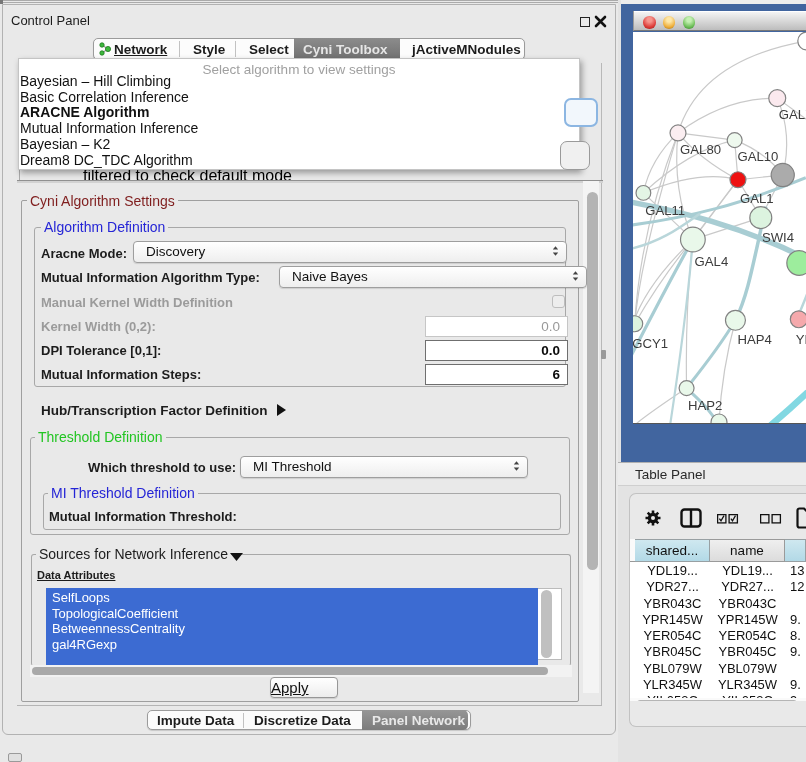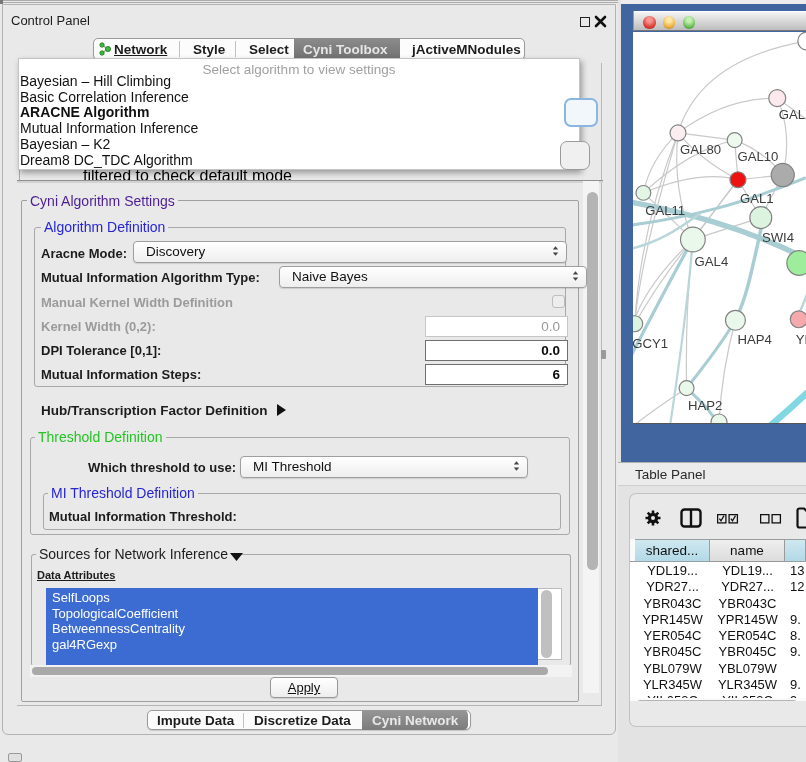--- a/index.html
+++ b/index.html
@@ -54,21 +54,21 @@
   <div class="abs" style="left:52px;top:162px;font-size:16px;color:#000000;margin-left:28px;">filtered to check default mode</div>
 
   <div class="abs" style="left:14px;top:175px;width:586px;height:1px;background:#909090;"></div>
   <div class="abs" style="left:14px;top:176px;width:586px;height:2px;background:#d2d2d2;"></div>
 
   <div class="abs" style="left:580px;top:176px;width:16px;height:512px;background:#f4f4f4;"></div>
   <div class="abs" style="left:584px;top:187px;width:11px;height:378px;background:#b4b4b4;border-radius:6px;"></div>
 
   <div class="group" style="left:18px;top:195px;width:558px;height:502px;border-radius:2px;border-color:#9f9f9f;">
   </div>
-  <div class="gtitle" style="left:24px;top:188px;color:#4c1d95;">Cyni Algorithm Settings</div>
+  <div class="gtitle" style="left:24px;top:188px;color:#7f1d1d;">Cyni Algorithm Settings</div>
 
   <div class="group" style="left:31px;top:222px;width:532px;height:160px;"></div>
   <div class="gtitle" style="left:38px;top:214px;color:#2525d6;">Algorithm Definition</div>
 
   <div class="abs lbl" style="left:38px;top:241px;">Aracne Mode:</div>
   <div class="combo" style="left:130px;top:236px;width:434px;">Discovery<span class="arr">
     <svg width="7" height="14" viewBox="0 0 7 14">
           <path d="M3.5 2.2 L6.2 5.6 L0.8 5.6 Z" fill="#444"></path>
           <path d="M3.5 11.8 L6.2 8.4 L0.8 8.4 Z" fill="#444"></path>
         </svg></span>
@@ -124,28 +124,28 @@
 
   <div class="abs" style="left:43px;top:583px;width:516px;height:72px;background:#fff;border:1px solid #bbb;"></div>
   <div class="abs" style="left:43px;top:583px;width:492px;height:80px;background:#3c6bd2;color:#fff;font-size:13px;line-height:15.6px;padding:2px 0 0 6px;">
     SelfLoops<br>TopologicalCoefficient<br>BetweennessCentrality<br>gal4RGexp
   </div>
   <div class="abs" style="left:538px;top:585px;width:11px;height:68px;background:#c0c0c0;border-radius:6px;"></div>
 
   <div class="abs" style="left:27px;top:660px;width:542px;height:12px;background:#f2f2f2;"></div>
   <div class="abs" style="left:29px;top:662px;width:516px;height:8px;background:#a9a9a9;border-radius:5px;"></div>
 
-  <div class="abs" style="left:267px;top:672px;width:68px;height:21px;border:1px solid #979797;border-radius:4px;background:linear-gradient(#ffffff,#ededed);box-shadow:0 1px 1px rgba(0,0,0,0.12);text-align:center;font-size:13px;line-height:19px;color:#111;text-decoration:underline;">Apply</div>
+  <div class="abs" style="left:267px;top:672px;width:68px;height:21px;border:1px solid #979797;border-radius:4px;background:linear-gradient(#ffffff,#ededed);box-shadow:0 1px 1px rgba(0,0,0,0.12);text-align:left;font-size:15px;line-height:19px;color:#111;text-decoration:underline;">Apply</div>
 
   <div class="abs" style="left:144px;top:705px;width:324px;height:20px;background:#fbfbfb;border:1px solid #9b9b9b;border-radius:5px;box-shadow:0 1px 1px rgba(0,0,0,0.15);"></div>
   <div class="abs lbl" style="left:154px;top:708px;font-size:13.5px;">Impute Data</div>
   <div class="abs" style="left:240px;top:708px;width:1px;height:15px;background:#c2c2c2;"></div>
   <div class="abs lbl" style="left:251px;top:708px;font-size:13.5px;">Discretize Data</div>
   <div class="abs" style="left:359px;top:705px;width:106px;height:20px;background:linear-gradient(#969696,#7c7c7c);border-radius:0 5px 5px 0;"></div>
-  <div class="abs lbl" style="left:369px;top:708px;font-size:13.5px;color:#e8e8e8;">Cyni Network</div>
+  <div class="abs lbl" style="left:369px;top:708px;font-size:13.5px;color:#e8e8e8;">Panel Network</div>
 </div>
 
 <div class="abs" style="left:18px;top:58px;width:562px;height:112px;background:#fff;border:1px solid #c4c4c4;box-shadow:2px 3px 6px rgba(0,0,0,0.35);"></div>
 <div class="abs" style="left:18px;top:62px;width:562px;text-align:center;font-size:13.5px;color:#a0a0a0;">Select algorithm to view settings</div>
 <div class="abs" style="left:20px;top:74px;font-size:14px;color:#111;line-height:15.7px;white-space:nowrap;">
   Bayesian – Hill Climbing<br>
   Basic Correlation Inference<br>
   <b>ARACNE Algorithm</b><br>
   Mutual Information Inference<br>
   Bayesian – K2<br>

